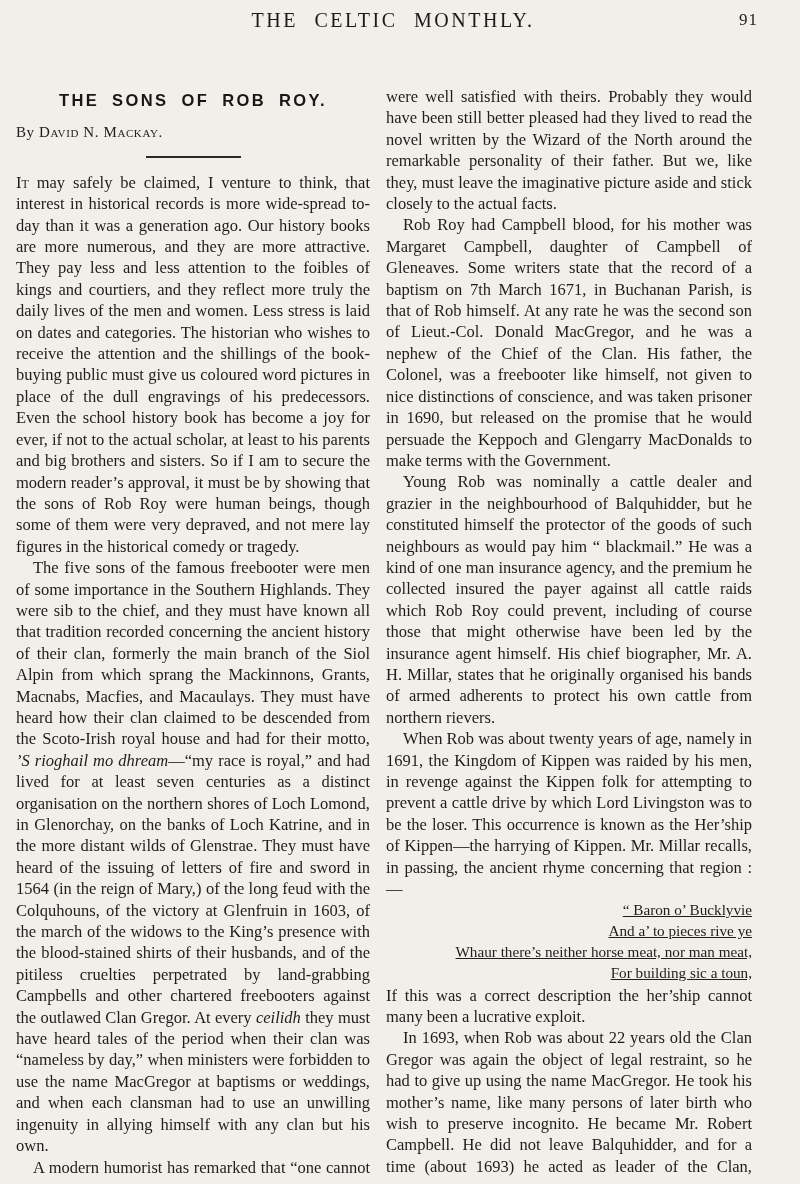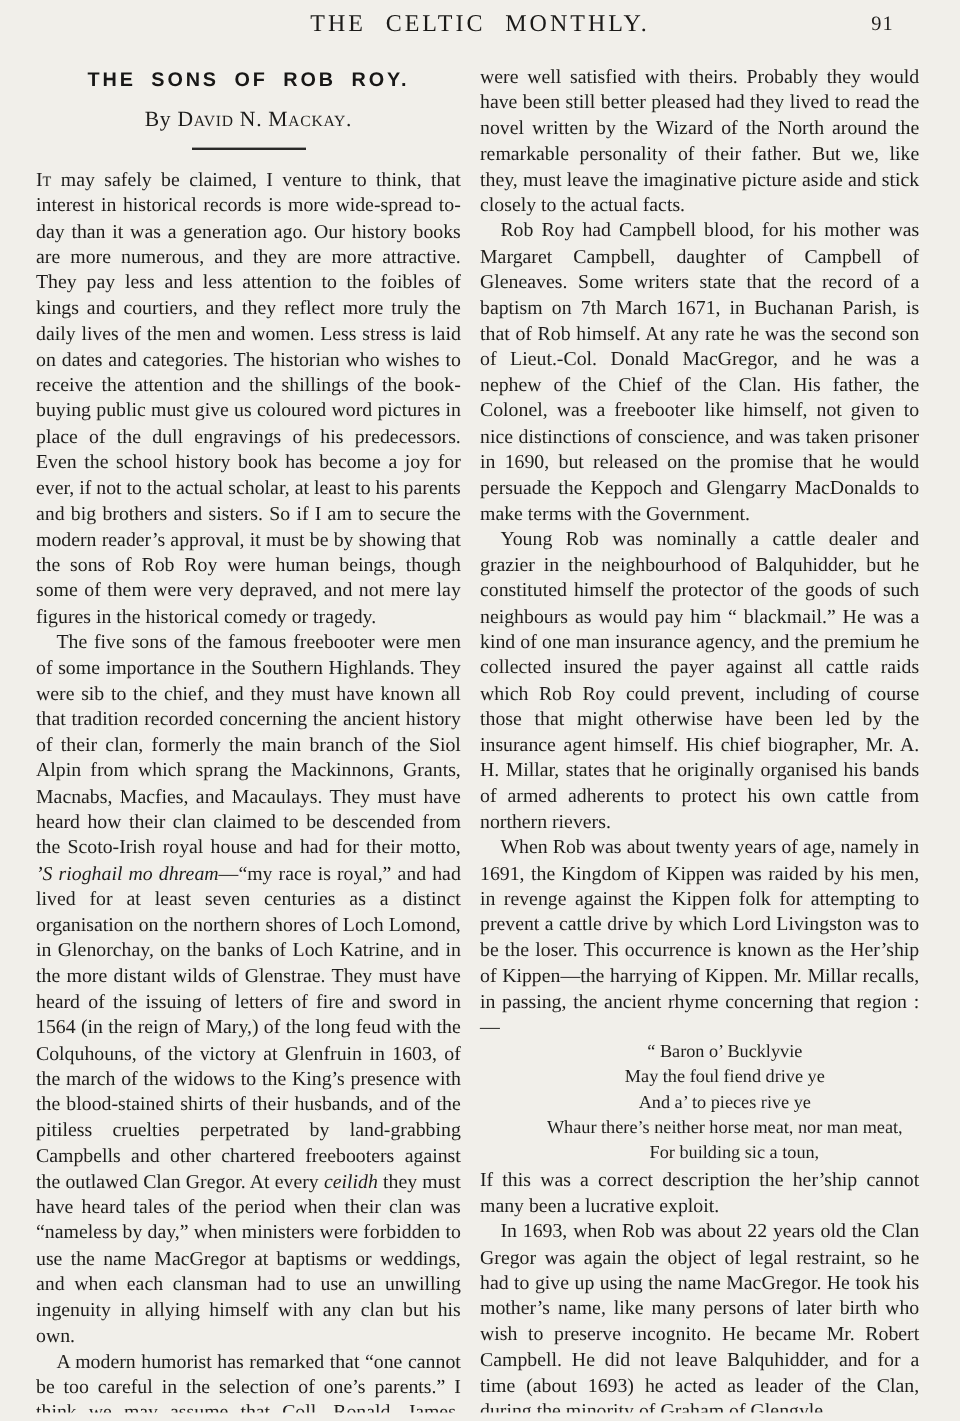--- a/index.html
+++ b/index.html
@@ -4,76 +4,77 @@
 <style>
   html, body { margin: 0; padding: 0; }
   body {
     width: 800px; height: 1184px;
     background: #f1efea;
     color: #1e1d1b;
     font-family: "Liberation Serif", "DejaVu Serif", serif;
     overflow: hidden;
     -webkit-font-smoothing: antialiased;
   }
-  .page { padding: 9px 30px 0 30px; position: relative; }
+  .page { padding: 9px 30px 0 16px; position: relative; }
 
   .header { position: relative; height: 34px; }
   .journal-title {
     text-align: center;
     font-size: 20px;
     letter-spacing: 2.5px;
     word-spacing: 9px;
     color: #1b1a18;
   }
   .page-number {
-    position: absolute; right: 25px; top: 1px;
+    position: absolute; right: 12px; top: 1px;
     font-size: 17px; letter-spacing: 1px; margin-left: 11px;
   }
 
   .columns { display: flex; gap: 16px; margin-top: 10px; height: 1124px; overflow: hidden; }
   .col {
     text-align: justify;
     font-size: 16.5px;
     line-height: 21.4px;
+    margin-top: 33px;
   }
   .col-left  { width: 354px; }
   .col-right { width: 366px; }
 
   .article-title {
     margin: 4px 0 0 0;
     text-align: center;
     font-family: "Liberation Sans", "DejaVu Sans", sans-serif;
     font-weight: bold;
     font-size: 16.5px;
     letter-spacing: 2.4px;
     word-spacing: 6px;
     color: #181716;
   }
   .byline {
-    text-align: center;
-    font-size: 18px;
+    font-size: 15px;
     margin: 11px 0 0 0;
     letter-spacing: 0.6px;
   }
   .sc { font-variant: small-caps; }
   .rule {
     width: 95px; height: 2px;
     background: #2a2928;
     margin: 12px auto 14px auto;
   }
 
   p.body-p { margin: 0; }
   p.indent { text-indent: 17px; }
   i.gaelic { }
 
   .verse {
     margin: 1px 0 1px 42px;
     font-size: 15.2px;
     line-height: 20.8px;
-    text-align: center;
+    text-align: right;
+    text-decoration: underline;
   }
   .verse .vl-deep { margin-left: 16px; }
 </style>
 </head>
 <body>
 
 <div class="page">
 
   <div class="header">
     <div class="journal-title">THE CELTIC MONTHLY.</div>
@@ -95,21 +96,20 @@
     </div>
 
     <div class="col col-right">
       <p class="body-p">were well satisfied with theirs.  Probably they would have been still better pleased had they lived to read the novel written by the Wizard of the North around the remarkable personality of their father.  But we, like they, must leave the imaginative picture aside and stick closely to the actual facts.</p>
       <p class="body-p indent">Rob Roy had Campbell blood, for his mother was Margaret Campbell, daughter of Campbell of Gleneaves.  Some writers state that the record of a baptism on 7th March 1671, in Buchanan Parish, is that of Rob himself.  At any rate he was the second son of Lieut.-Col. Donald MacGregor, and he was a nephew of the Chief of the Clan.  His father, the Colonel, was a freebooter like himself, not given to nice distinctions of conscience, and was taken prisoner in 1690, but released on the promise that he would persuade the Keppoch and Glengarry MacDonalds to make terms with the Government.</p>
       <p class="body-p indent">Young Rob was nominally a cattle dealer and grazier in the neighbourhood of Balquhidder, but he constituted himself the protector of the goods of such neighbours as would pay him “ blackmail.”  He was a kind of one man insurance agency, and the premium he collected insured the payer against all cattle raids which Rob Roy could prevent, including of course those that might otherwise have been led by the insurance agent himself.  His chief biographer, Mr. A. H. Millar, states that he originally organised his bands of armed adherents to protect his own cattle from northern rievers.</p>
       <p class="body-p indent">When Rob was about twenty years of age, namely in 1691, the Kingdom of Kippen was raided by his men, in revenge against the Kippen folk for attempting to prevent a cattle drive by which Lord Livingston was to be the loser.  This occurrence is known as the Her’ship of Kippen—the harrying of Kippen.  Mr. Millar recalls, in passing, the ancient rhyme concerning that region :—</p>
 
       <div class="verse">
         <div class="vl">“ Baron o’ Bucklyvie</div>
-        <div class="vl">May the foul fiend drive ye</div>
         <div class="vl">And a’ to pieces rive ye</div>
         <div class="vl">Whaur there’s neither horse meat, nor man meat,</div>
         <div class="vl vl-deep">For building sic a toun,</div>
       </div>
 
       <p class="body-p">If this was a correct description the her’ship cannot many been a lucrative exploit.</p>
       <p class="body-p indent">In 1693, when Rob was about 22 years old the Clan Gregor was again the object of legal restraint, so he had to give up using the name MacGregor.  He took his mother’s name, like many persons of later birth who wish to preserve incognito.  He became Mr. Robert Campbell.  He did not leave Balquhidder, and for a time (about 1693) he acted as leader of the Clan, during the minority of Graham of Glengyle.</p>
 
     </div>
 

